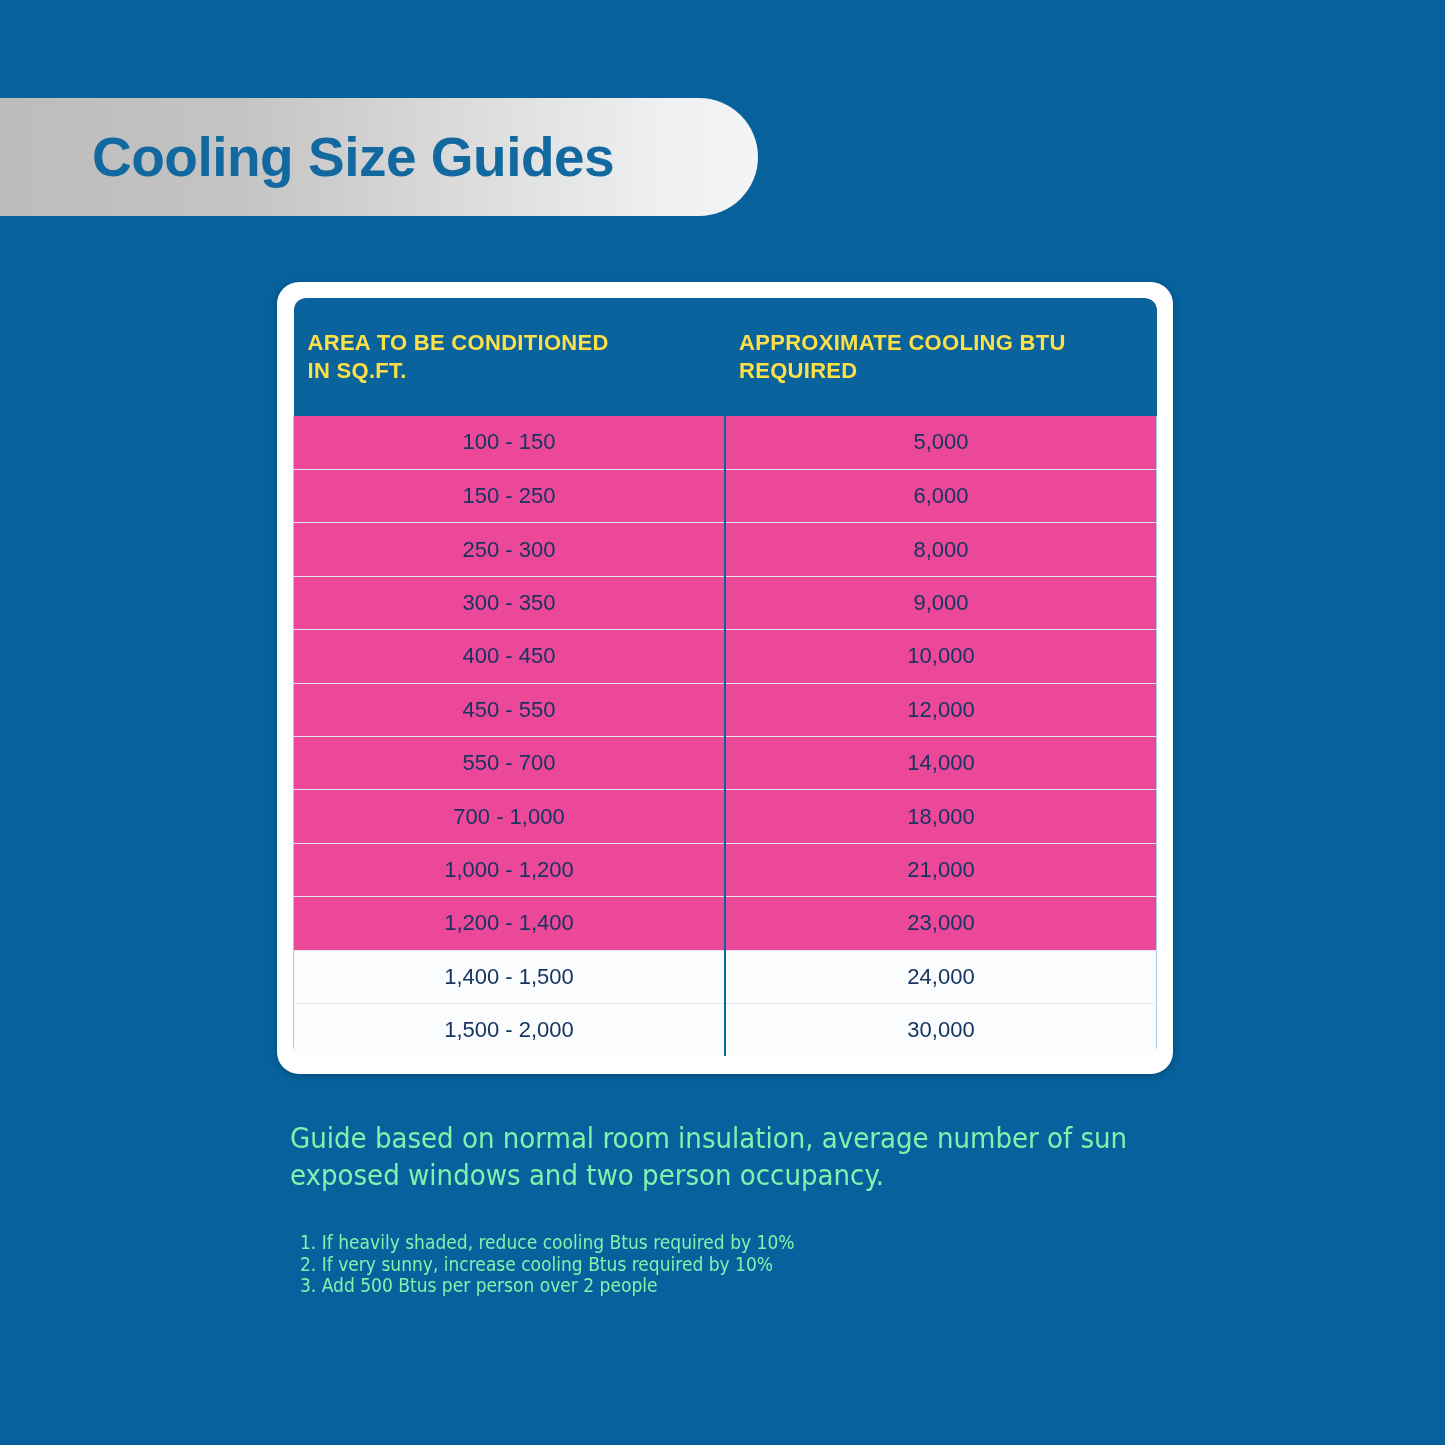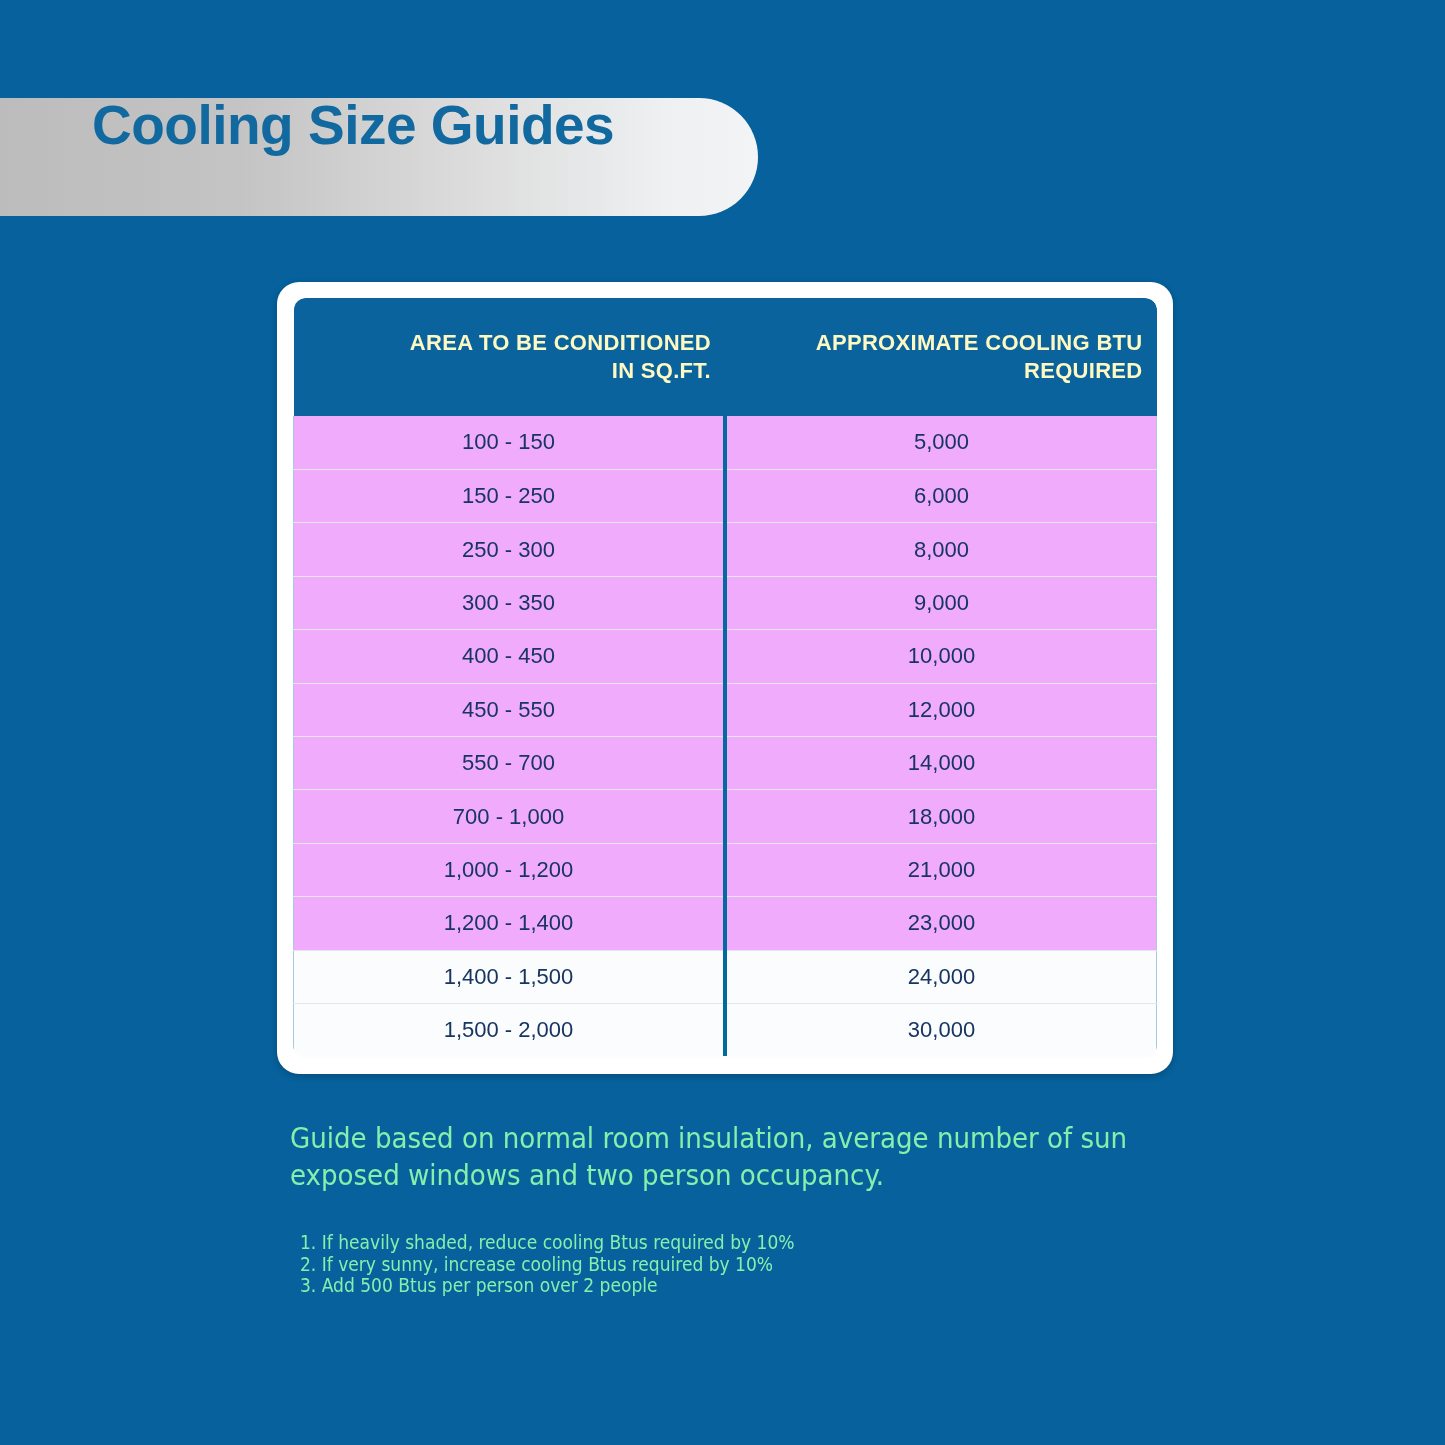--- a/index.html
+++ b/index.html
@@ -20,21 +20,21 @@
   #title-banner {
     position: absolute;
     left: 0;
     top: 98px;
     width: 758px;
     height: 118px;
     background: linear-gradient(to right, #bcbcbc 0%, #c4c4c4 32%, #dcdcdc 62%, #eef0f1 88%, #f2f4f5 100%);
     border-top-right-radius: 59px;
     border-bottom-right-radius: 59px;
     display: flex;
-    align-items: flex-start;
+    align-items: center;
   }
 
   #page-title {
     margin-left: 92px;
     font-size: 55px;
     font-weight: bold;
     color: #11699f;
     letter-spacing: -0.5px;
     line-height: 1;
     white-space: nowrap;
@@ -59,48 +59,48 @@
     border-collapse: collapse;
     table-layout: fixed;
     background: #fcfdff;
     border-radius: 12px;
     overflow: hidden;
     border-bottom: 2px solid #9ec4da;
   }
 
   #cooling-table thead th {
     background: #0a639c;
-    color: #fef9c3;
+    color: #fde047;
     font-size: 22px;
     font-weight: bold;
     letter-spacing: 0.3px;
     line-height: 1.28;
-    text-align: right;
+    text-align: left;
     height: 118px;
     vertical-align: middle;
     padding: 0 14px;
   }
 
   #cooling-table thead tr th:first-child { border-top-left-radius: 12px; }
   #cooling-table thead tr th:last-child  { border-top-right-radius: 12px; }
 
   #cooling-table tbody td {
     height: 49px;
     text-align: center;
     vertical-align: middle;
     font-size: 22px;
     color: #173560;
-    background: #f0abfc;
+    background: #ec4899;
     border-bottom: 1px solid #e4e7ea;
     border-left: 1px solid #bcd6e6;
     border-right: 1px solid #bcd6e6;
   }
 
   #cooling-table tbody tr td:first-child { border-left: 1px solid #a8c8de; border-right: none; }
-  #cooling-table tbody tr td:last-child  { border-right: 1px solid #a8c8de; border-left: 4px solid #0369a1; }
+  #cooling-table tbody tr td:last-child  { border-right: 1px solid #a8c8de; border-left: 2px solid #0369a1; }
 
   #cooling-table tbody tr:last-child td { border-bottom: none; }
   #cooling-table tbody tr:nth-last-child(1) td,
   #cooling-table tbody tr:nth-last-child(2) td { background: #fafcfe; }
 
   
   #notes {
     position: absolute;
     left: 290px;
     top: 1120px;

